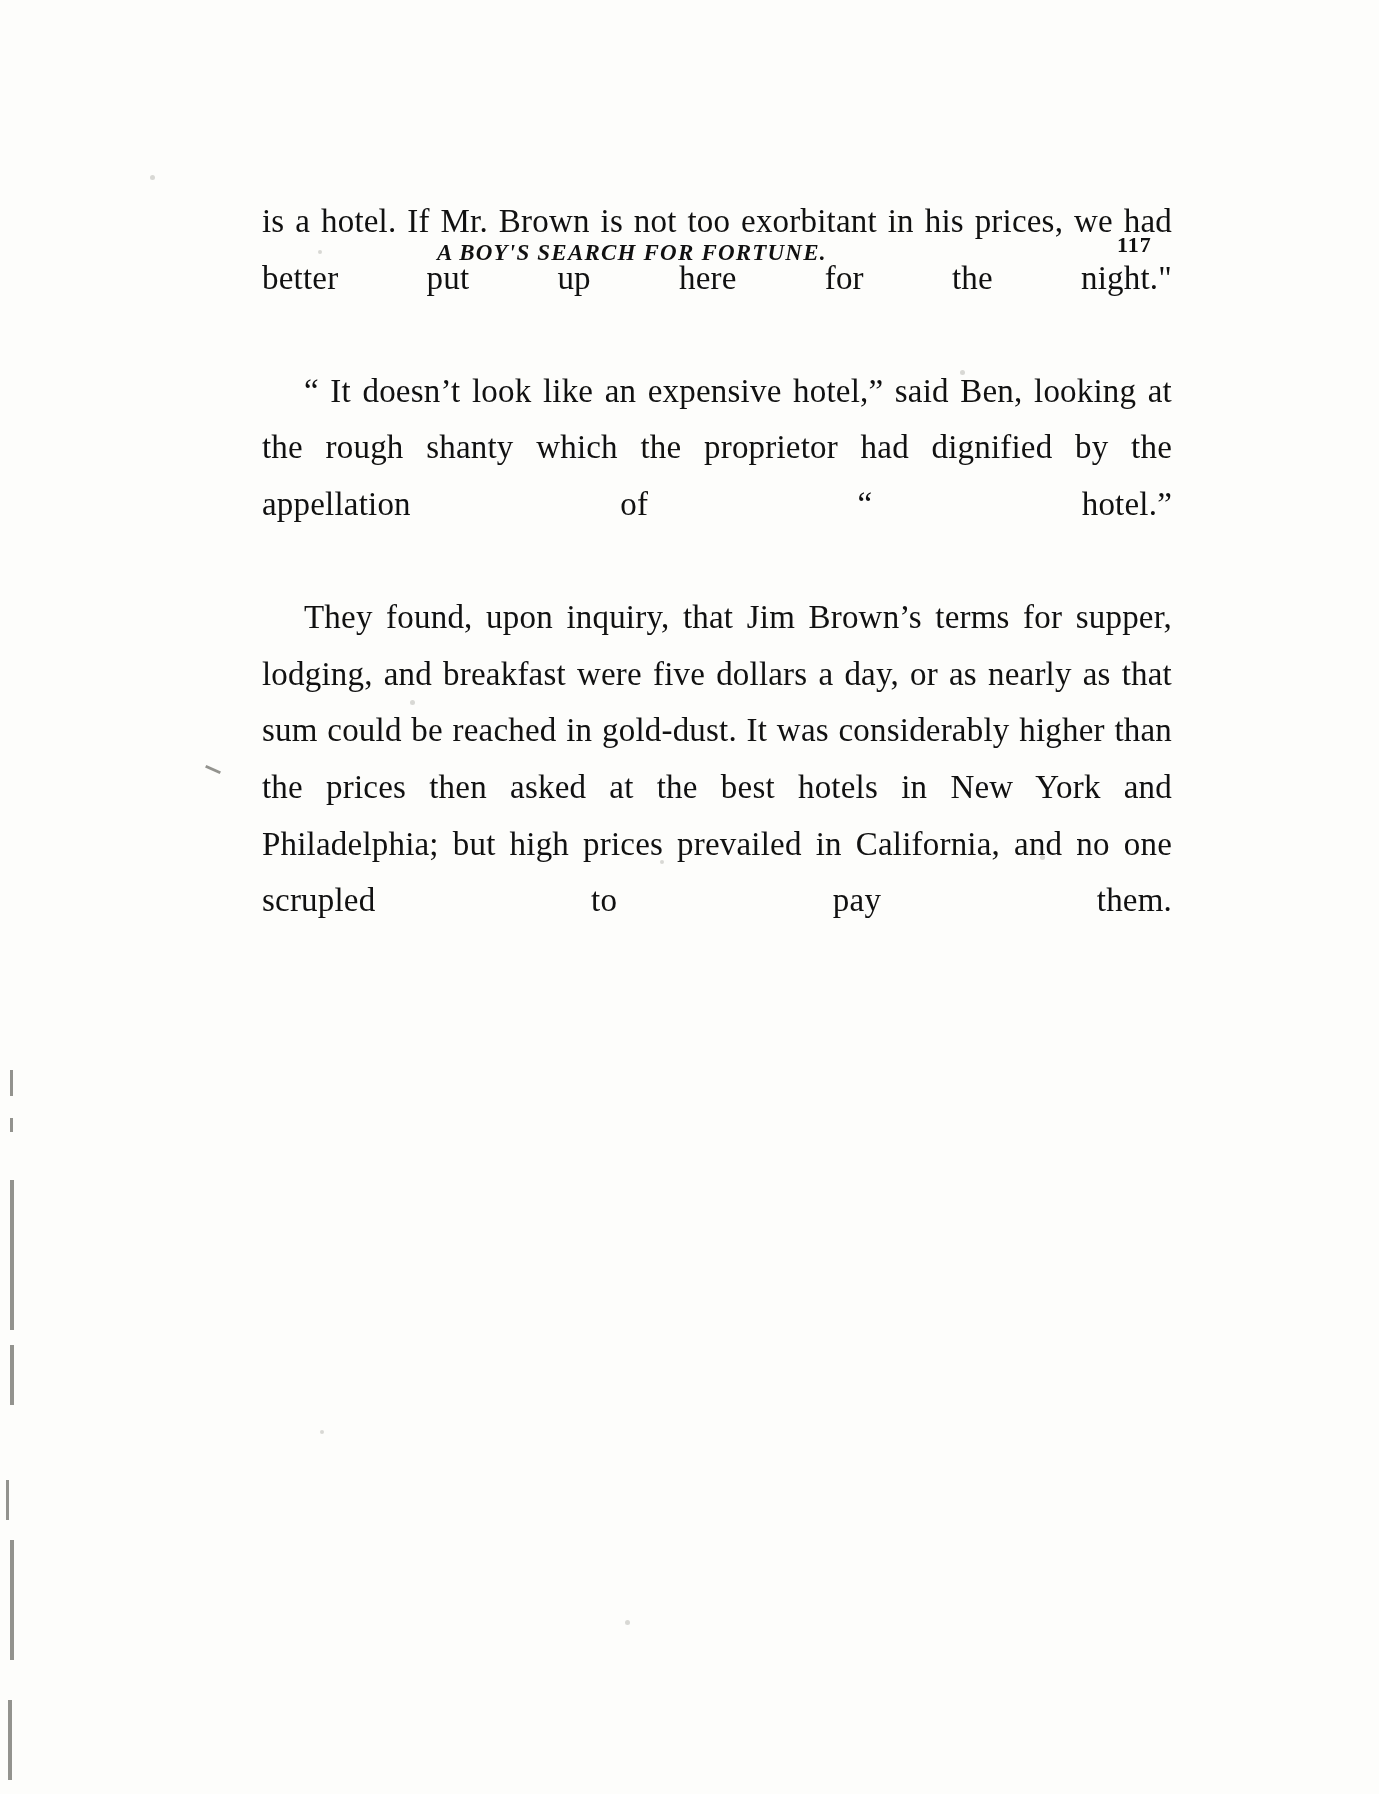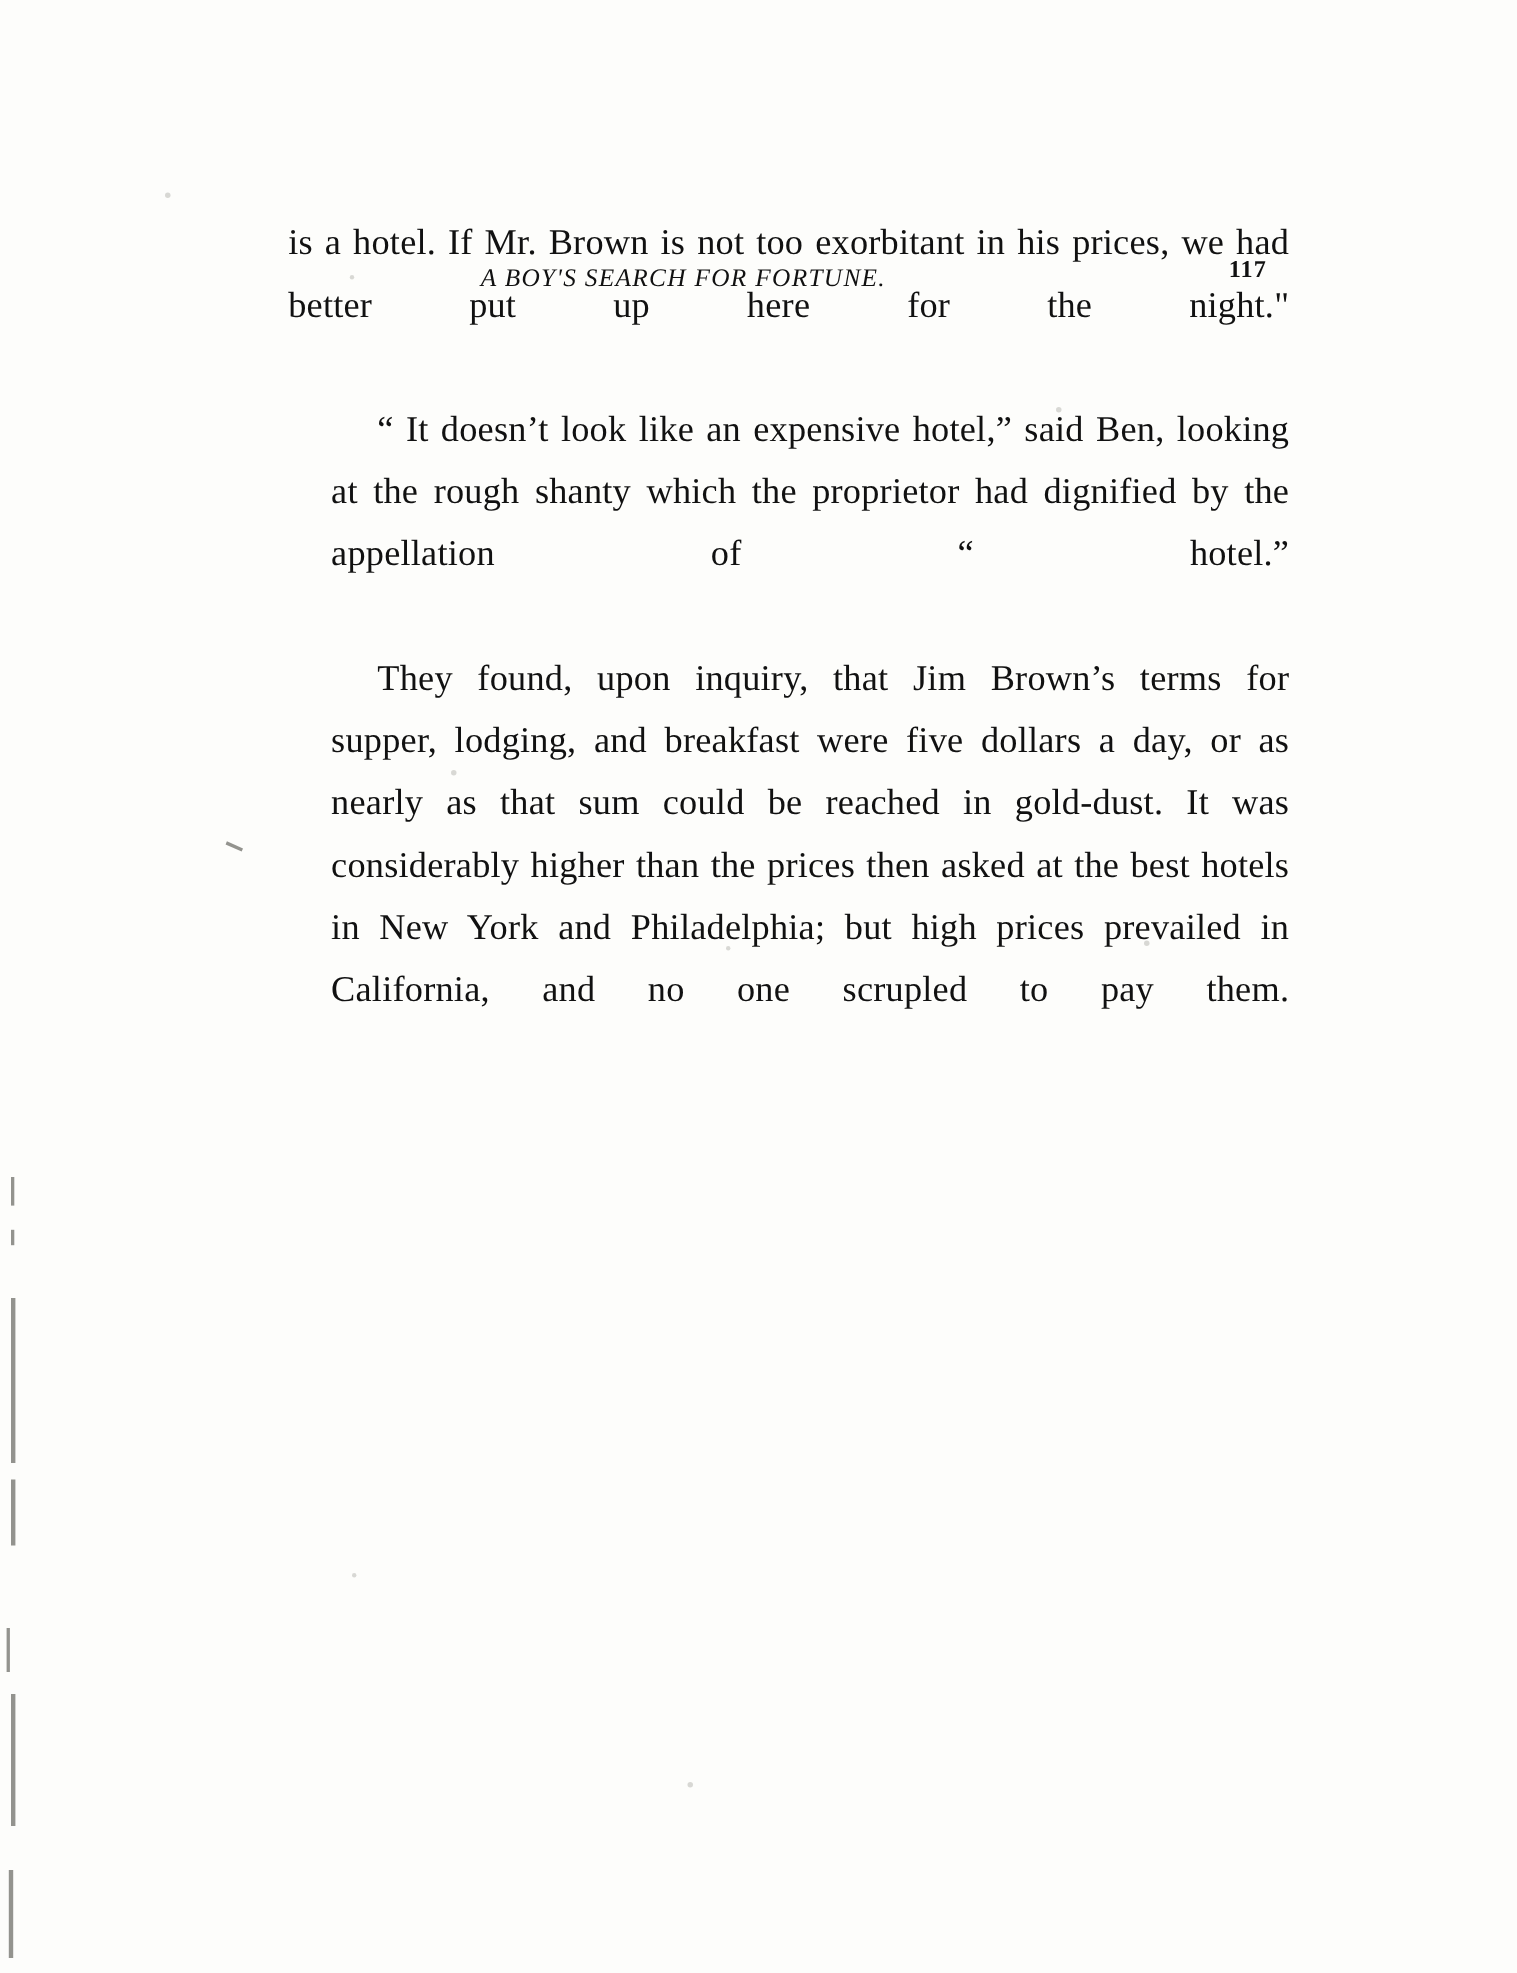--- a/index.html
+++ b/index.html
@@ -33,21 +33,21 @@
     top: 118px;
     left: 0;
     width: 1379px;
     height: 40px;
   }
   .running-title {
     position: absolute;
     left: 437px;
     top: 122px;
     font-style: italic;
-    font-weight: normal;
+    font-weight: bold;
     font-size: 23px;
     letter-spacing: 1.2px;
     white-space: nowrap;
   }
   .folio {
     position: absolute;
     left: 1117px;
     top: 114px;
     font-weight: bold;
     font-size: 22px;
@@ -63,21 +63,20 @@
     margin: 0 0 0 0;
     font-size: 33px;
     line-height: 56.6px;
     text-align: justify;
     text-justify: inter-word;
     letter-spacing: 0.2px;
     word-spacing: 1px;
   }
   p.para.indent {
     text-indent: 42px;
-    margin-left: 39px;
   }
   
   p.para:after {
     content: "";
     display: inline-block;
     width: 100%;
   }
 </style>
 </head>
 <body>

